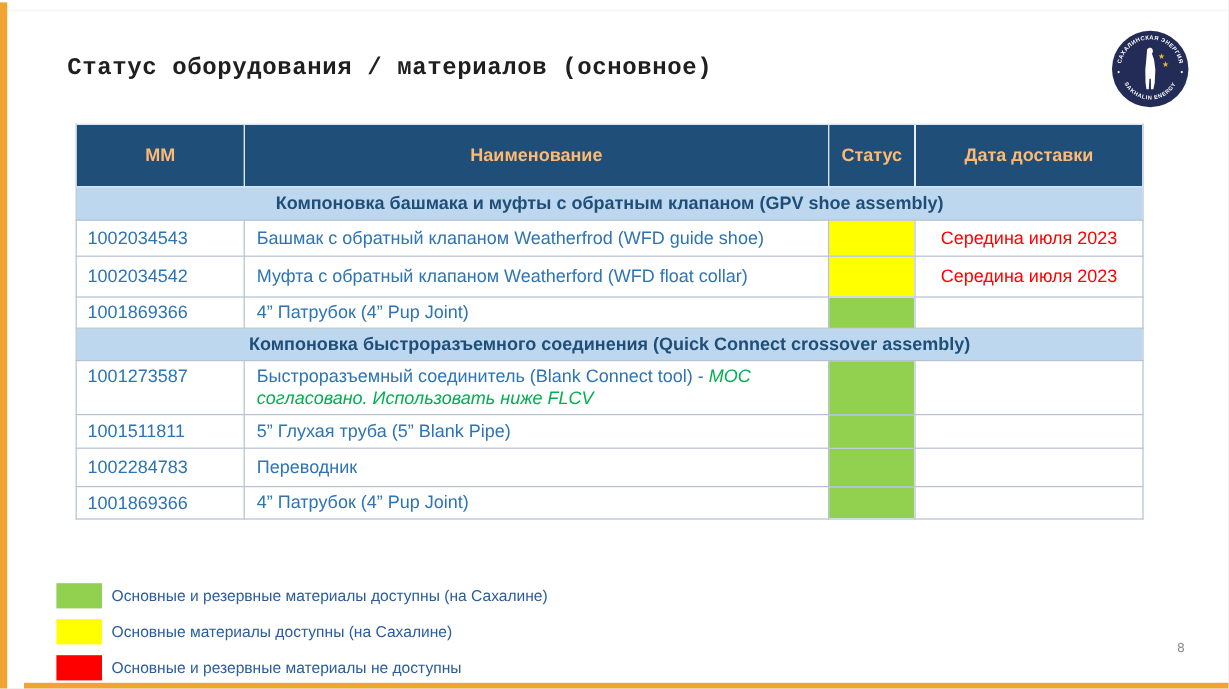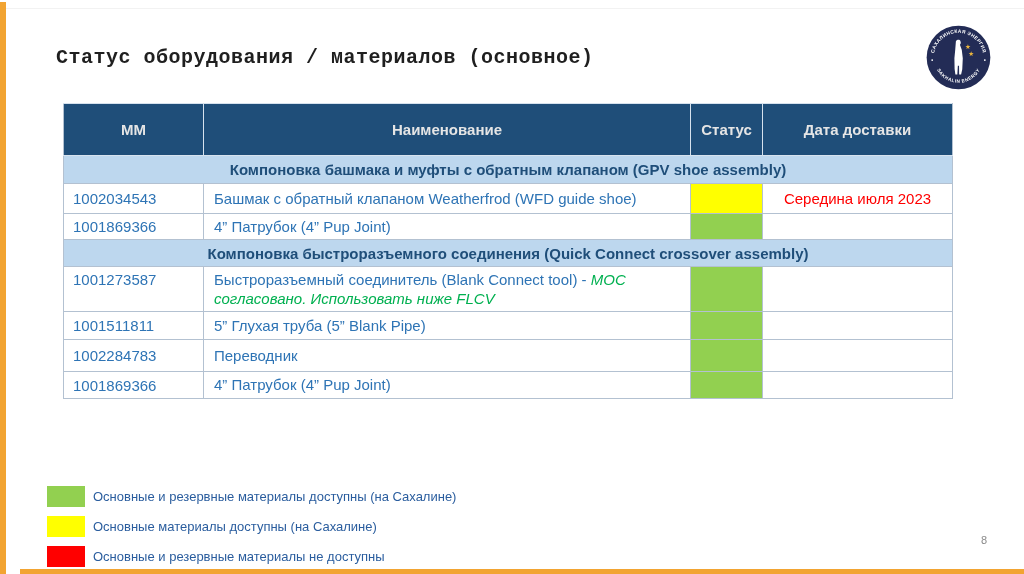--- a/index.html
+++ b/index.html
@@ -20,21 +20,21 @@
 
   .logo { position:absolute; left:926px; top:25px; width:65px; height:65px; }
 
   table.main {
     position:absolute; left:63px; top:103px; width:889px;
     border-collapse:collapse; table-layout:fixed;
     font-size:15px;
   }
   table.main td, table.main th { border:1px solid #b3c1d1; overflow:hidden; }
   table.main th {
-    background:#1F4E79; color:#e5e5e5; font-weight:bold; text-align:center;
+    background:#1F4E79; color:#fdba74; font-weight:bold; text-align:center;
     border-color:#d6e2ee; font-size:15px;
   }
   table.main th.first { border-left-color:#b3c1d1; }
   table.main th.last { border-right-color:#b3c1d1; }
   td.mm-cell { color:#2E74B5; padding:2px 4px 2px 9px; vertical-align:middle; }
   td.name-cell { color:#2E74B5; padding:2px 6px 2px 10px; vertical-align:middle; line-height:1.28; }
   td.name-cell .note { color:#00B050; font-style:italic; }
   td.status-cell { padding:0; }
   td.status-yellow { background:#FFFF00; }
   td.status-green  { background:#92D050; }
@@ -102,20 +102,26 @@
       <td colspan="4">Компоновка башмака и муфты с обратным клапаном (GPV shoe assembly)</td>
     </tr>
 
     <tr style="height:30px">
       <td class="mm-cell">1002034543</td>
       <td class="name-cell"><span>Башмак с обратный клапаном Weatherfrod (WFD guide shoe)</span><span class="note"></span></td>
       <td class="status-cell status-yellow"></td>
       <td class="date-cell">Середина июля 2023</td>
     </tr>
 
+    <tr style="height:34px">
+      <td class="mm-cell">1002034542</td>
+      <td class="name-cell"><span>Муфта с обратный клапаном Weatherford (WFD float collar)</span><span class="note"></span></td>
+      <td class="status-cell status-yellow"></td>
+      <td class="date-cell">Середина июля 2023</td>
+    </tr>
 
     <tr style="height:26px">
       <td class="mm-cell">1001869366</td>
       <td class="name-cell"><span>4” Патрубок (4” Pup Joint)</span><span class="note"></span></td>
       <td class="status-cell status-green"></td>
       <td class="date-cell"></td>
     </tr>
 
 
     <tr class="section-row" style="height:27px">

